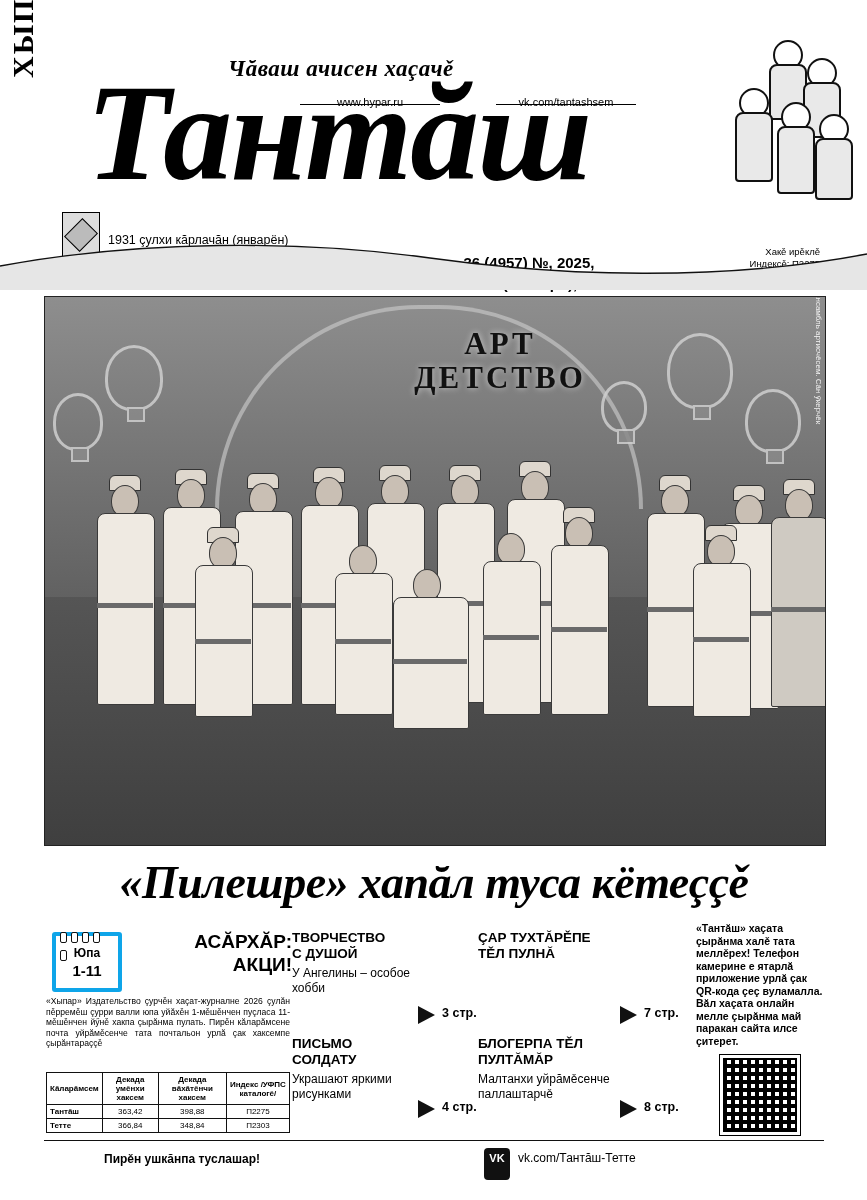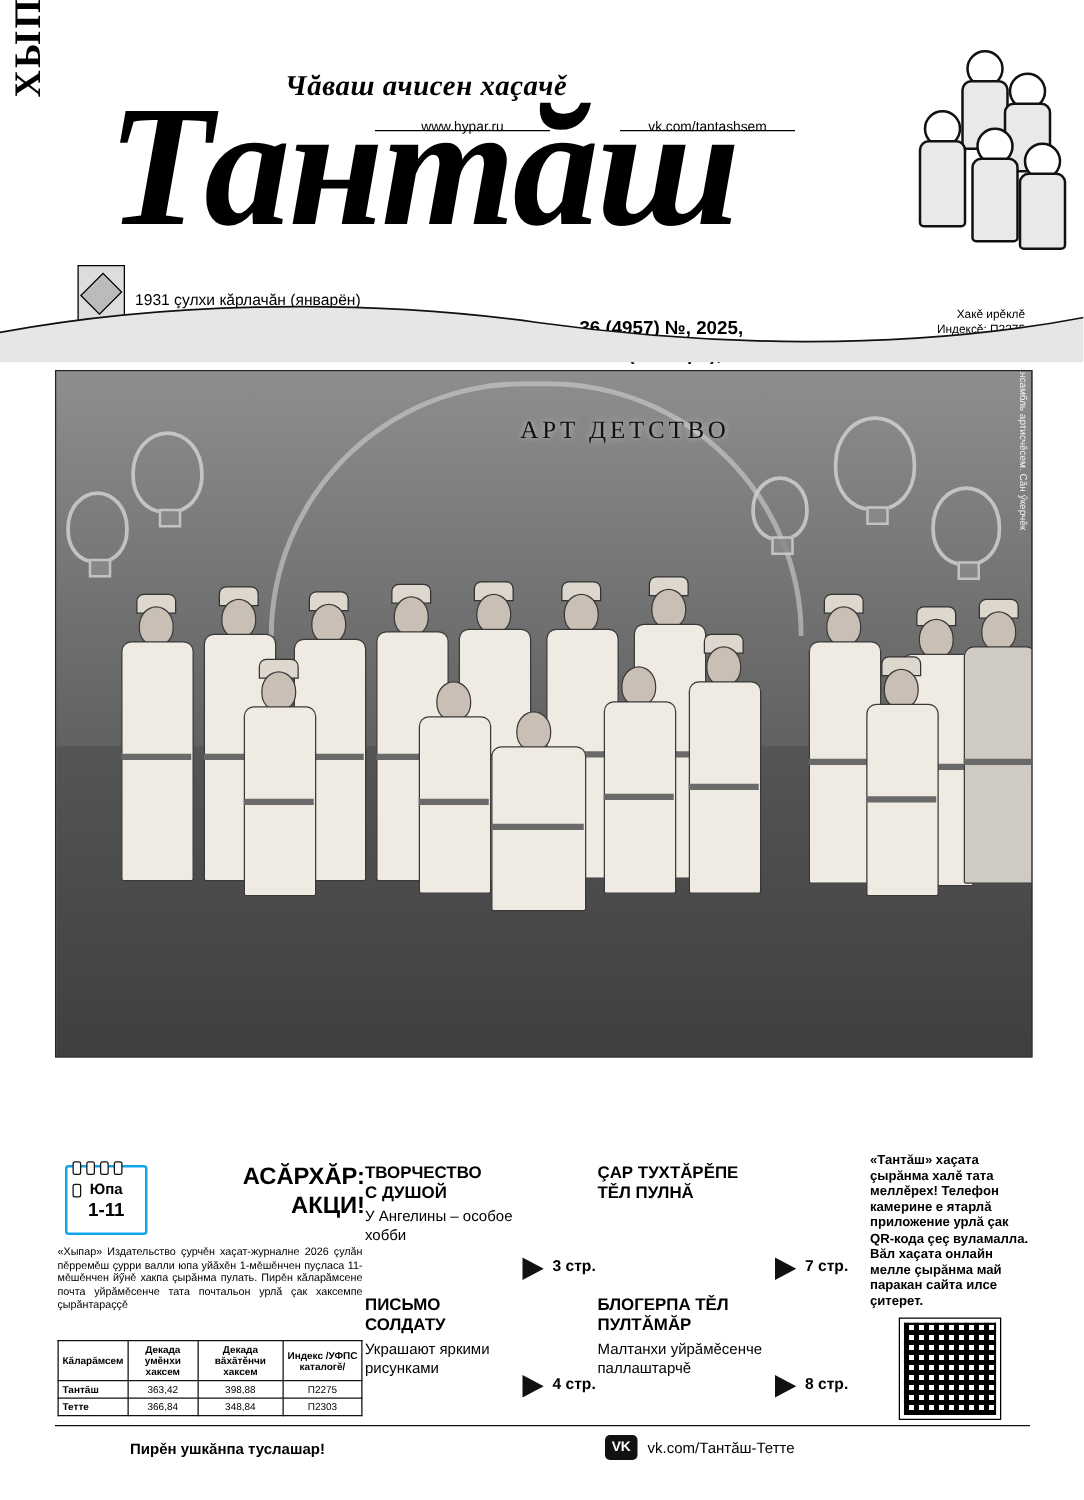--- a/index.html
+++ b/index.html
@@ -36,21 +36,21 @@
   .kids{position:absolute;right:10px;top:40px;width:180px;height:190px;}
   .kid{position:absolute;border-radius:50%;}
   .kid .head{position:absolute;width:26px;height:26px;border-radius:50%;background:#fff;border:2px solid #111;}
   .kid .body{position:absolute;width:34px;height:52px;background:#e9e9e9;border:2px solid #111;border-radius:8px 8px 4px 4px;}
 
   
   .photo{position:absolute;left:44px;top:296px;width:780px;height:548px;background:#6d6d6d;overflow:hidden;border:1px solid #222;}
   .stage{position:absolute;left:0;top:0;width:780px;height:330px;background:linear-gradient(180deg,#8e8e8e 0%,#707070 60%,#5d5d5d 100%);}
   .stage-arc{position:absolute;left:170px;top:8px;width:420px;height:200px;border:4px solid #c9c9c9;border-bottom:none;border-radius:210px 210px 0 0;opacity:.65;}
   .stage-title{position:absolute;left:330px;top:30px;width:250px;text-align:center;color:#111;
-     font-family:"Liberation Serif",serif;font-weight:normal;font-size:20px;line-height:34px;letter-spacing:3px;
+     font-family:"Liberation Serif",serif;font-weight:bold;font-size:31px;line-height:34px;letter-spacing:3px;
      text-shadow:0 0 6px rgba(255,255,255,.6);}
   .balloon{position:absolute;border:3px solid #cfcfcf;border-radius:50% 50% 45% 45%;opacity:.85;}
   .balloon:after{content:"";position:absolute;left:50%;bottom:-14px;margin-left:-7px;width:14px;height:11px;border:2px solid #cfcfcf;background:#8a8a8a;}
   .floor{position:absolute;left:0;top:300px;width:780px;height:248px;background:linear-gradient(180deg,#555 0%,#3f3f3f 100%);}
   .person{position:absolute;}
   .p-head{position:absolute;width:26px;height:30px;border-radius:50% 50% 45% 45%;background:#c9bfb4;border:1px solid #3a3a3a;}
   .p-cap{position:absolute;width:30px;height:14px;background:#ded7cd;border:1px solid #333;border-radius:6px 6px 0 0;}
   .p-dress{position:absolute;width:56px;background:#efeae2;border:1px solid #3a3a3a;border-radius:8px 8px 2px 2px;}
   .p-belt{position:absolute;height:5px;background:#6a6a6a;}
   .photo-credit{position:absolute;right:2px;top:150px;width:200px;transform:rotate(90deg);transform-origin:right top;
@@ -58,21 +58,21 @@
 
   
   .headline{position:absolute;left:44px;top:856px;width:780px;text-align:center;
             font-family:"Liberation Serif",serif;font-style:italic;font-weight:bold;font-size:46px;letter-spacing:-.5px;}
 
   
   .bottom{position:absolute;left:44px;top:922px;width:780px;height:218px;}
   .col{position:absolute;top:0;}
 
   .promo{left:0;width:250px;}
-  .cal{position:absolute;left:8px;top:10px;width:62px;height:52px;border:2px solid #0ea5e9;border-radius:3px;background:#fff;}
+  .cal{position:absolute;left:8px;top:10px;width:62px;height:52px;border:4px solid #0ea5e9;border-radius:3px;background:#fff;}
   .cal .rings{position:absolute;top:-7px;left:4px;width:54px;height:8px;}
   .cal .rings i{display:inline-block;width:5px;height:9px;border:1.5px solid #111;border-radius:2px;margin-right:4px;background:#fff;}
   .cal .t1{position:absolute;left:0;top:10px;width:62px;text-align:center;font-family:"Liberation Sans",sans-serif;font-weight:bold;font-size:12px;}
   .cal .t2{position:absolute;left:0;top:26px;width:62px;text-align:center;font-family:"Liberation Sans",sans-serif;font-weight:bold;font-size:15px;}
   .akcii{position:absolute;left:78px;top:8px;width:170px;text-align:right;font-family:"Liberation Sans",sans-serif;
          font-weight:bold;font-size:19px;line-height:23px;}
   .promotext{position:absolute;left:2px;top:74px;width:244px;font-family:"Liberation Sans",sans-serif;font-size:8.6px;line-height:10.6px;text-align:justify;}
   table.rates{position:absolute;left:2px;top:150px;width:244px;border-collapse:collapse;font-family:"Liberation Sans",sans-serif;font-size:8px;}
   table.rates th,table.rates td{border:1px solid #111;padding:2px 3px;text-align:center;line-height:9px;}
   table.rates th{font-weight:bold;}
@@ -87,21 +87,21 @@
   .qrtext{font-family:"Liberation Sans",sans-serif;font-weight:bold;font-size:10.5px;line-height:12.5px;}
   .qr{margin:8px auto 0;width:74px;height:74px;background:
       repeating-linear-gradient(90deg,#000 0 4px,#fff 4px 8px),
       repeating-linear-gradient(0deg,#000 0 4px,transparent 4px 8px);
       background-blend-mode:multiply;border:3px solid #fff;outline:1px solid #000;}
 
   
   .footrule{position:absolute;left:44px;top:1140px;width:780px;height:1px;background:#111;}
   .footer{position:absolute;left:44px;top:1148px;width:780px;height:30px;font-family:"Liberation Sans",sans-serif;font-size:12px;}
   .foot-left{position:absolute;left:60px;top:4px;font-weight:bold;}
-  .vk-badge{position:absolute;left:440px;top:0;width:26px;height:20px;border-radius:4px;background:#111;color:#fff;
+  .vk-badge{position:absolute;left:440px;top:0;width:26px;height:32px;border-radius:4px;background:#111;color:#fff;
             font-family:"Liberation Sans",sans-serif;font-weight:bold;font-size:11px;text-align:center;line-height:20px;}
   .foot-vk{position:absolute;left:474px;top:3px;}
 </style>
 </head>
 <body>
 
 <div class="page">
 
   <div class="masthead">
 
@@ -265,20 +265,21 @@
     <div class="person" style="left:648px;top:236px;">
       <div class="p-cap" style="left:12px;top:-8px;"></div>
       <div class="p-head" style="left:14px;top:2px;"></div>
       <div class="p-dress" style="left:0;top:30px;height:152px;"></div>
       <div class="p-belt" style="left:0;top:104px;width:56px;"></div>
     </div>
 
     <div class="photo-credit">«Родничок» ансамбль артисчěсем. Сăн ӳкерчěк</div>
   </div>
 
+  <div class="headline">«Пилешре» хапăл туса кётеççě</div>
 
   <div class="bottom">
 
     <div class="col promo">
       <div class="cal">
         <div class="rings"><i></i><i></i><i></i><i></i><i></i></div>
         <div class="t1">Юпа</div>
         <div class="t2">1-11</div>
       </div>
       <div class="akcii">

